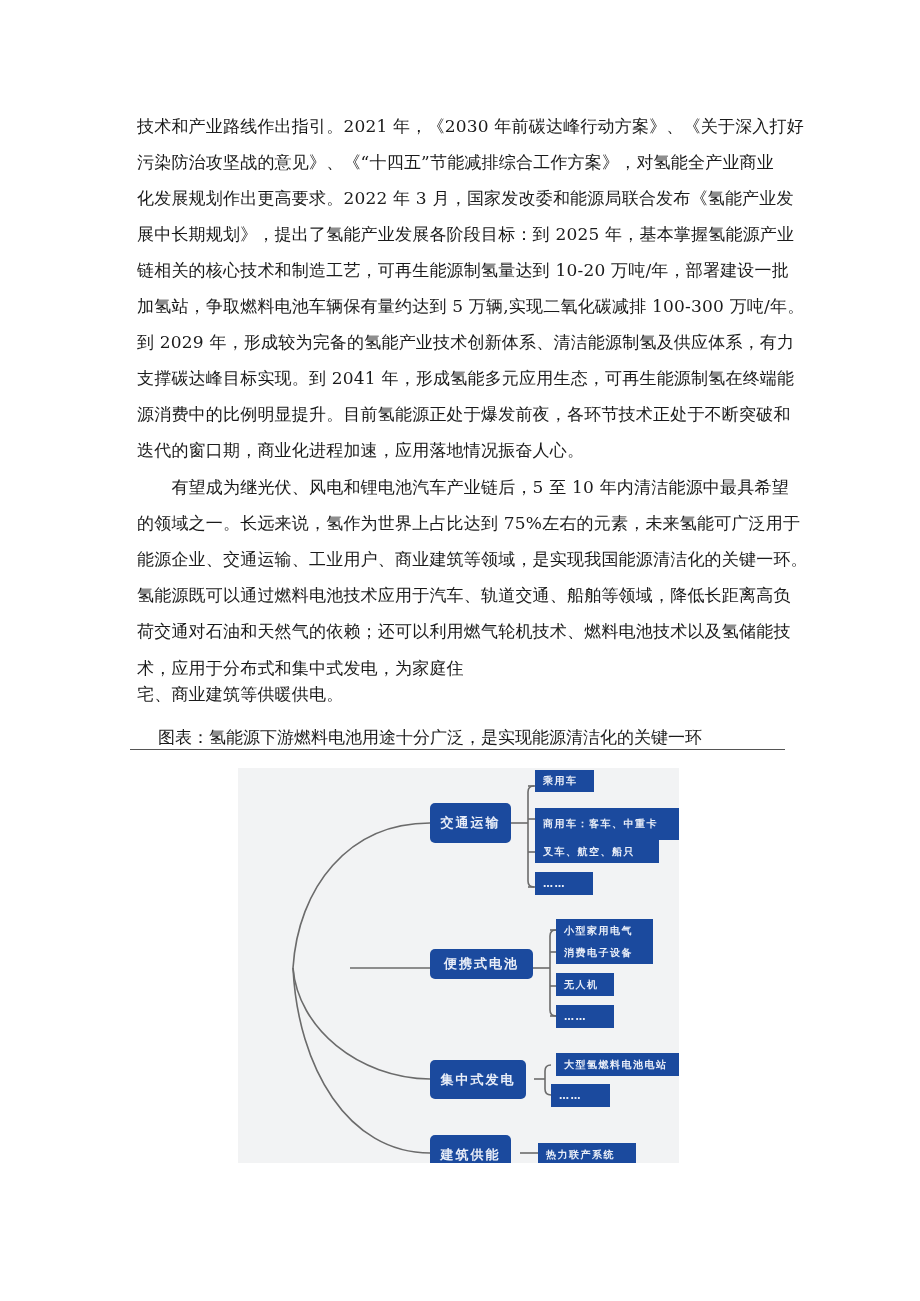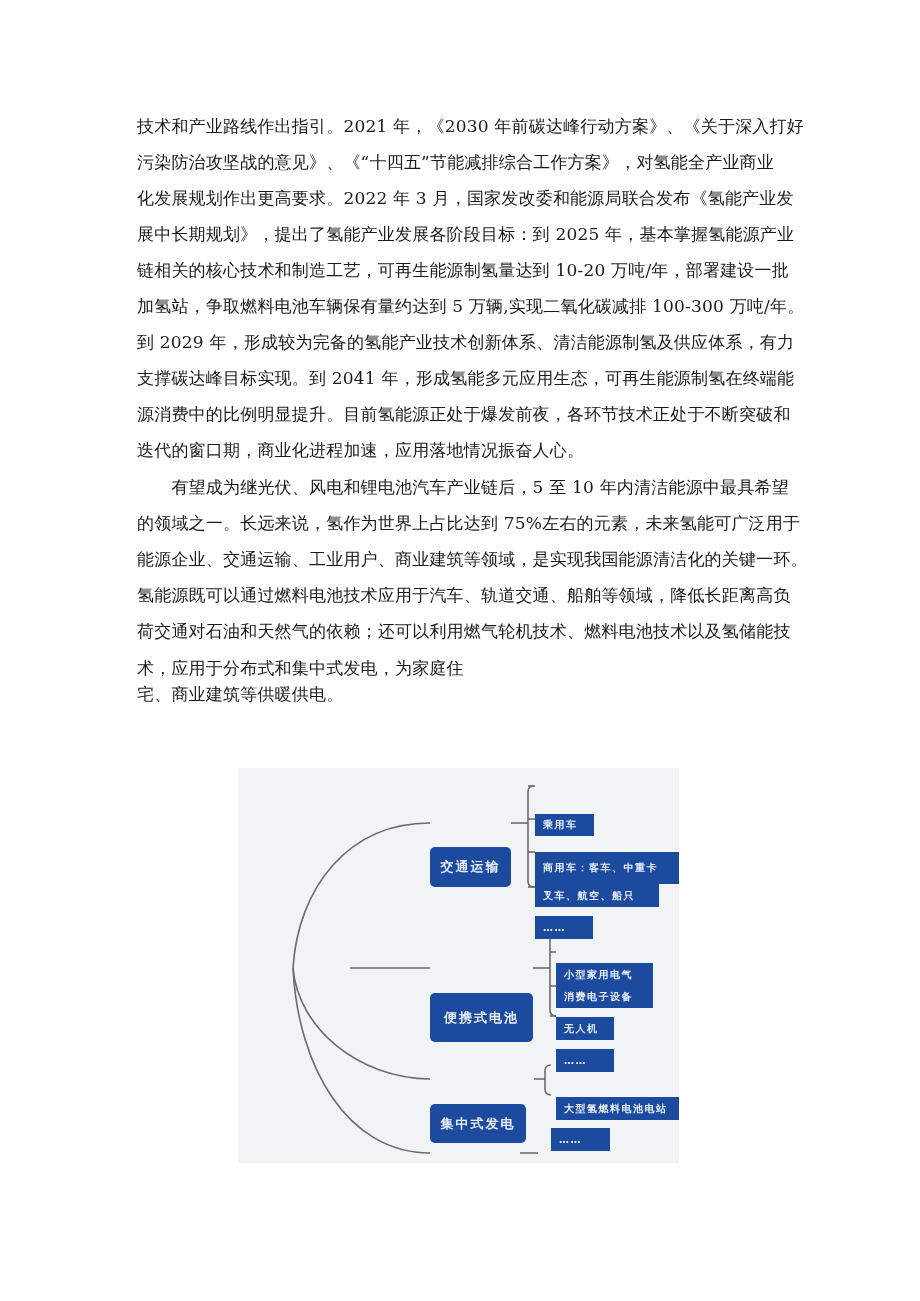--- a/index.html
+++ b/index.html
@@ -10,21 +10,21 @@
   .line { position: absolute; left: 0; white-space: nowrap; height: 24px; line-height: 24px;
           letter-spacing: 0.2px; }
   .caption { position: absolute; left: 130px; top: 725px; width: 655px; height: 24px;
              border-bottom: 1px solid #555; font-size: 17px; line-height: 24px; }
   .caption span { padding-left: 28px; white-space: nowrap; }
   .diagram { position: absolute; left: 238px; top: 768px; width: 441px; height: 395px;
              background: #f2f3f4; overflow: hidden; }
   .diagram svg.links { position: absolute; left: 0; top: 0; }
   .node { position: absolute; background: #1b4a9e; color: #e9eef8; display: flex;
           align-items: center; justify-content: center; white-space: nowrap;
-          font-family: "DejaVu Sans", "Liberation Sans", sans-serif; margin-top: 44px; }
+          font-family: "DejaVu Sans", "Liberation Sans", sans-serif; }
   .node.root { border-radius: 4px; font-size: 28px; letter-spacing: 3px; }
   .node.mid { border-radius: 5px; font-size: 13px; letter-spacing: 2px; font-weight: bold; }
   .node.leaf { border-radius: 0; font-size: 10px; letter-spacing: 1.5px; justify-content: flex-start;
                padding-left: 8px; box-sizing: border-box; font-weight: bold; }
 </style>
 </head>
 <body>
 
 <div class="page">
 
@@ -41,20 +41,23 @@
     <div class="line" style="top:324px;">迭代的窗口期，商业化进程加速，应用落地情况振奋人心。</div>
     <div class="line" style="top:361px;">　　有望成为继光伏、风电和锂电池汽车产业链后，5 至 10 年内清洁能源中最具希望</div>
     <div class="line" style="top:397px;">的领域之一。长远来说，氢作为世界上占比达到 75%左右的元素，未来氢能可广泛用于</div>
     <div class="line" style="top:433px;">能源企业、交通运输、工业用户、商业建筑等领域，是实现我国能源清洁化的关键一环。</div>
     <div class="line" style="top:469px;">氢能源既可以通过燃料电池技术应用于汽车、轨道交通、船舶等领域，降低长距离高负</div>
     <div class="line" style="top:505px;">荷交通对石油和天然气的依赖；还可以利用燃气轮机技术、燃料电池技术以及氢储能技</div>
     <div class="line" style="top:542px;">术，应用于分布式和集中式发电，为家庭住</div>
     <div class="line" style="top:568px;">宅、商业建筑等供暖供电。</div>
   </div>
 
+  <div class="caption">
+    <span>图表：氢能源下游燃料电池用途十分广泛，是实现能源清洁化的关键一环</span>
+  </div>
 
   <div class="diagram">
     <svg class="links" width="441" height="395">
       <g fill="none" stroke="#6b6b6b" stroke-width="1.6">
 
         <path d="M55 200 C 60 120, 110 55, 192 55"></path>
         <path d="M112 200 L 192 200"></path>
         <path d="M55 200 C 60 260, 120 310, 192 311"></path>
         <path d="M55 200 C 60 300, 110 385, 192 385"></path>
 
@@ -89,21 +92,21 @@
     <div class="node leaf" style="left:297px; top:40px; width:150px; height:32px;">
       <span>商用车：客车、中重卡</span>
       </div>
     <div class="node leaf" style="left:297px; top:72px; width:124px; height:23px;">
       <span>叉车、航空、船只</span>
       </div>
     <div class="node leaf" style="left:297px; top:104px; width:58px; height:23px;">
       <span>……</span>
       </div>
 
-    <div class="node mid" style="left:192px; top:181px; width:103px; height:49px;">
+    <div class="node mid" style="left:192px; top:181px; width:103px; height:30px;">
       <span>便携式电池</span>
     </div>
     <div class="node leaf" style="left:318px; top:151px; width:97px; height:23px;">
       <span>小型家用电气</span>
       </div>
     <div class="node leaf" style="left:318px; top:173px; width:97px; height:23px;">
       <span>消费电子设备</span>
       </div>
     <div class="node leaf" style="left:318px; top:205px; width:58px; height:23px;">
       <span>无人机</span>

